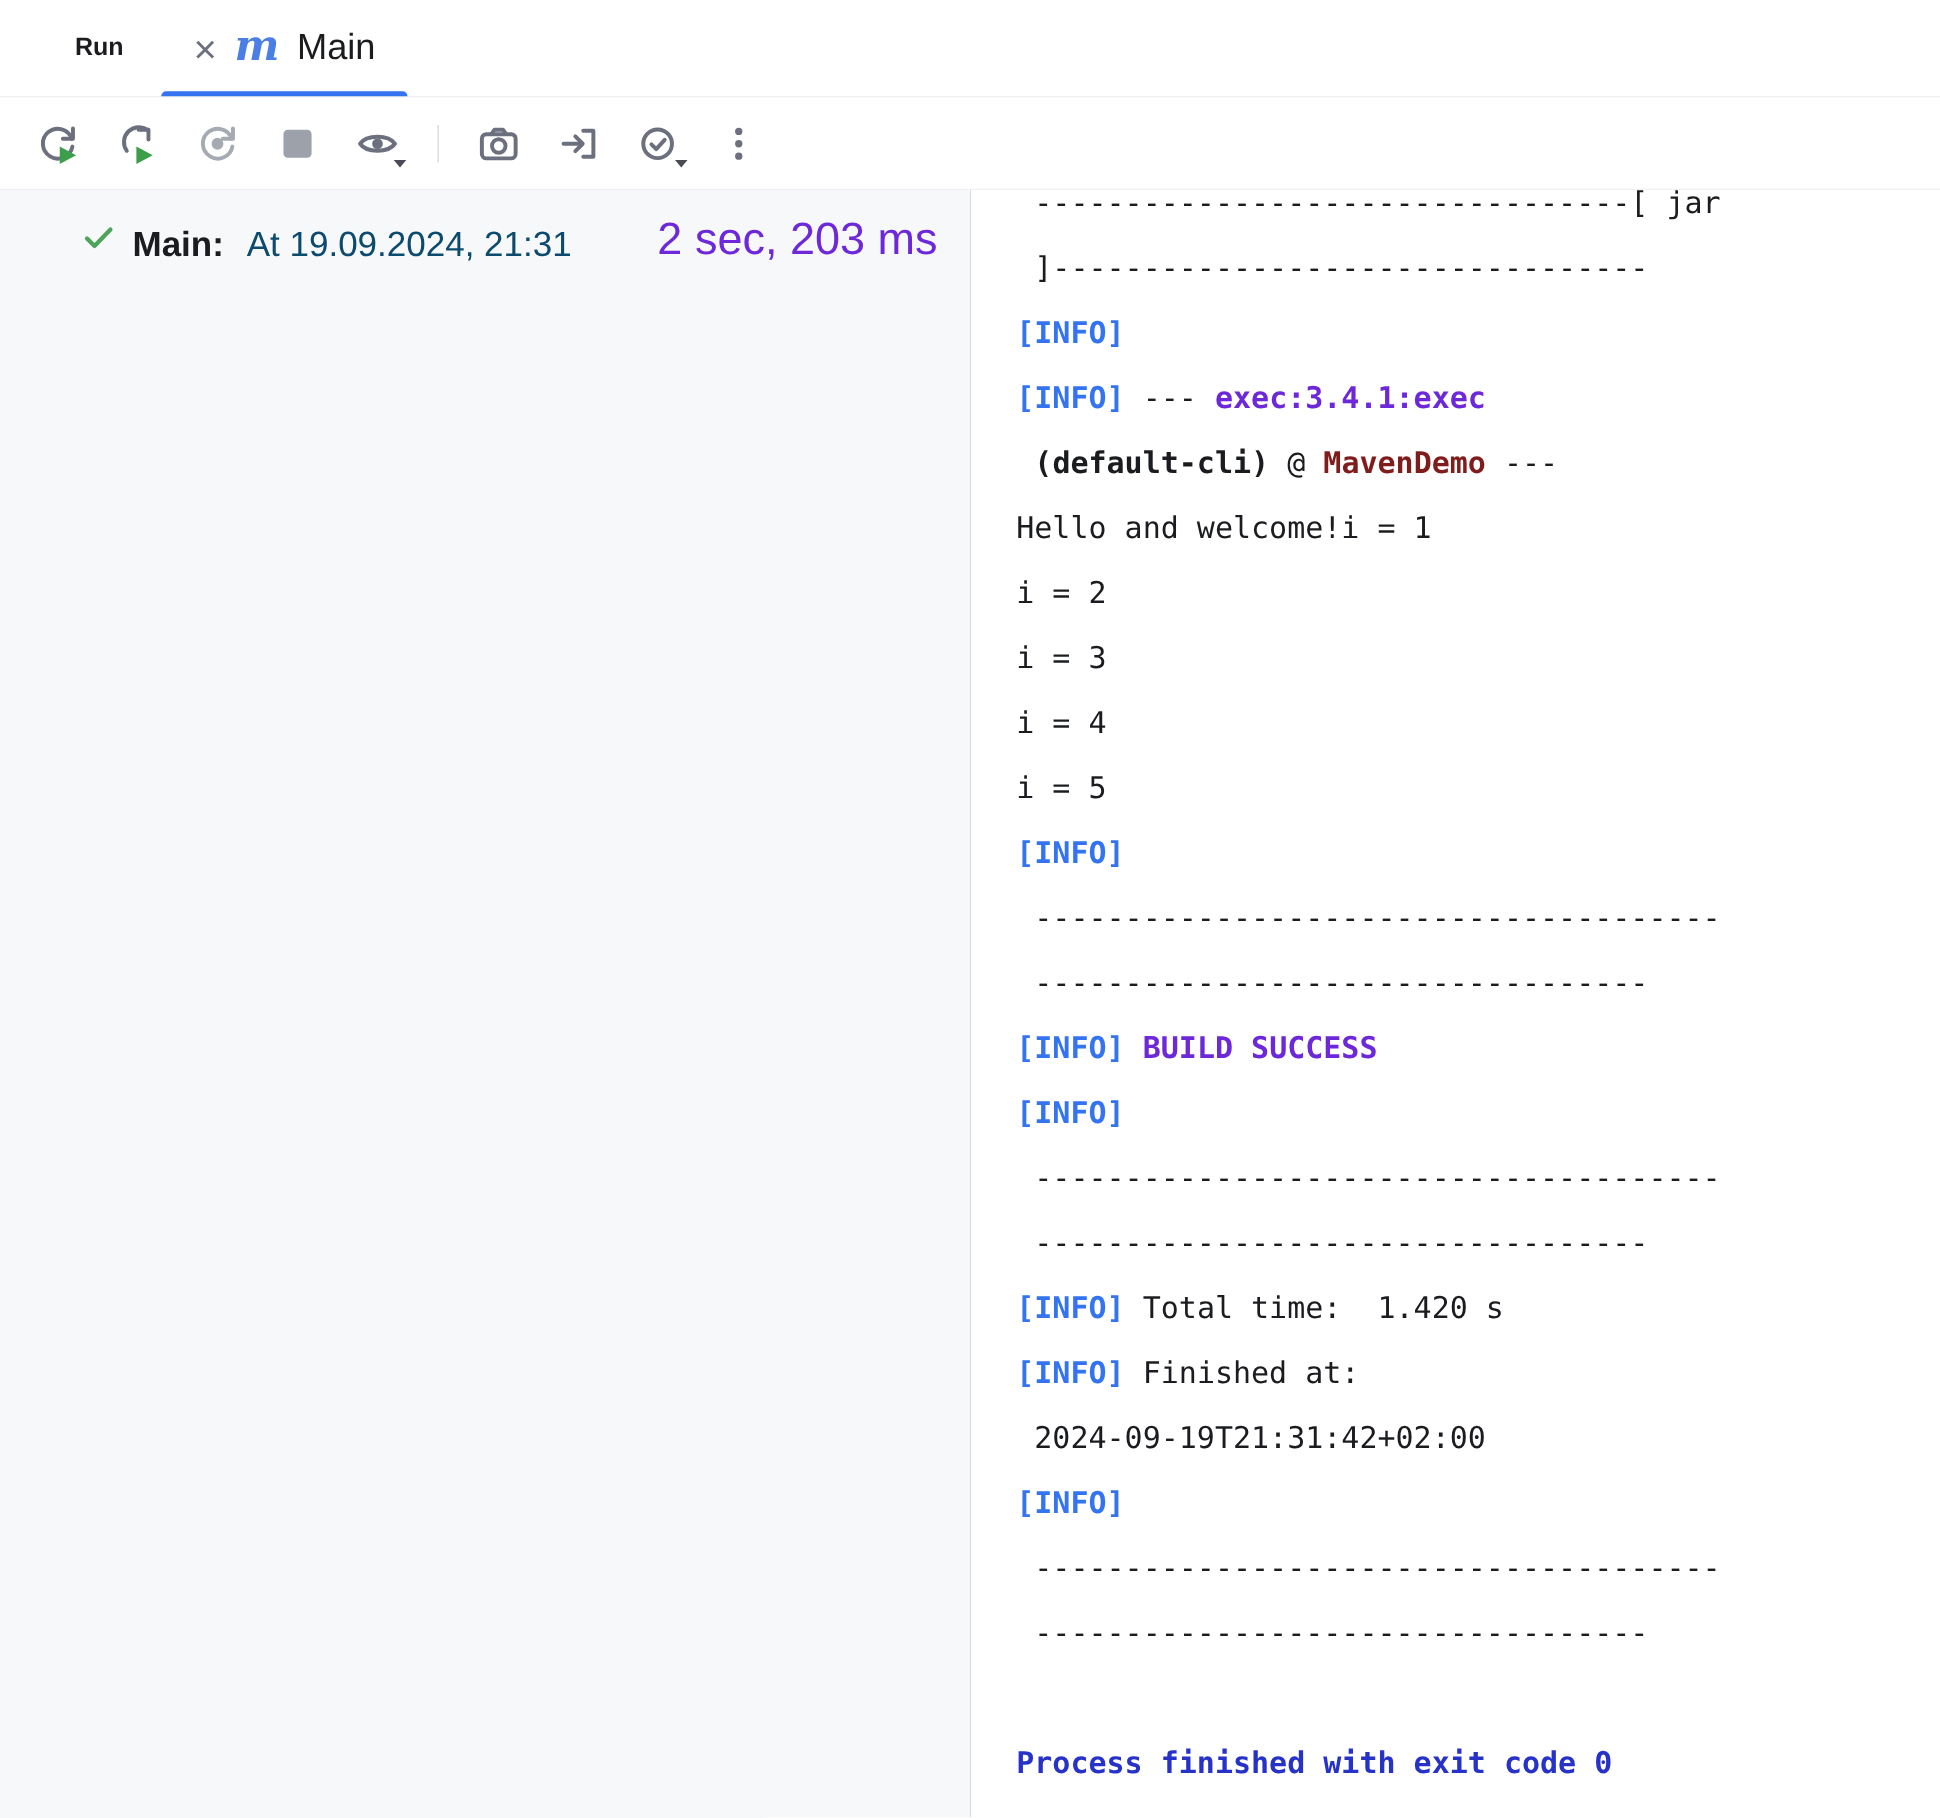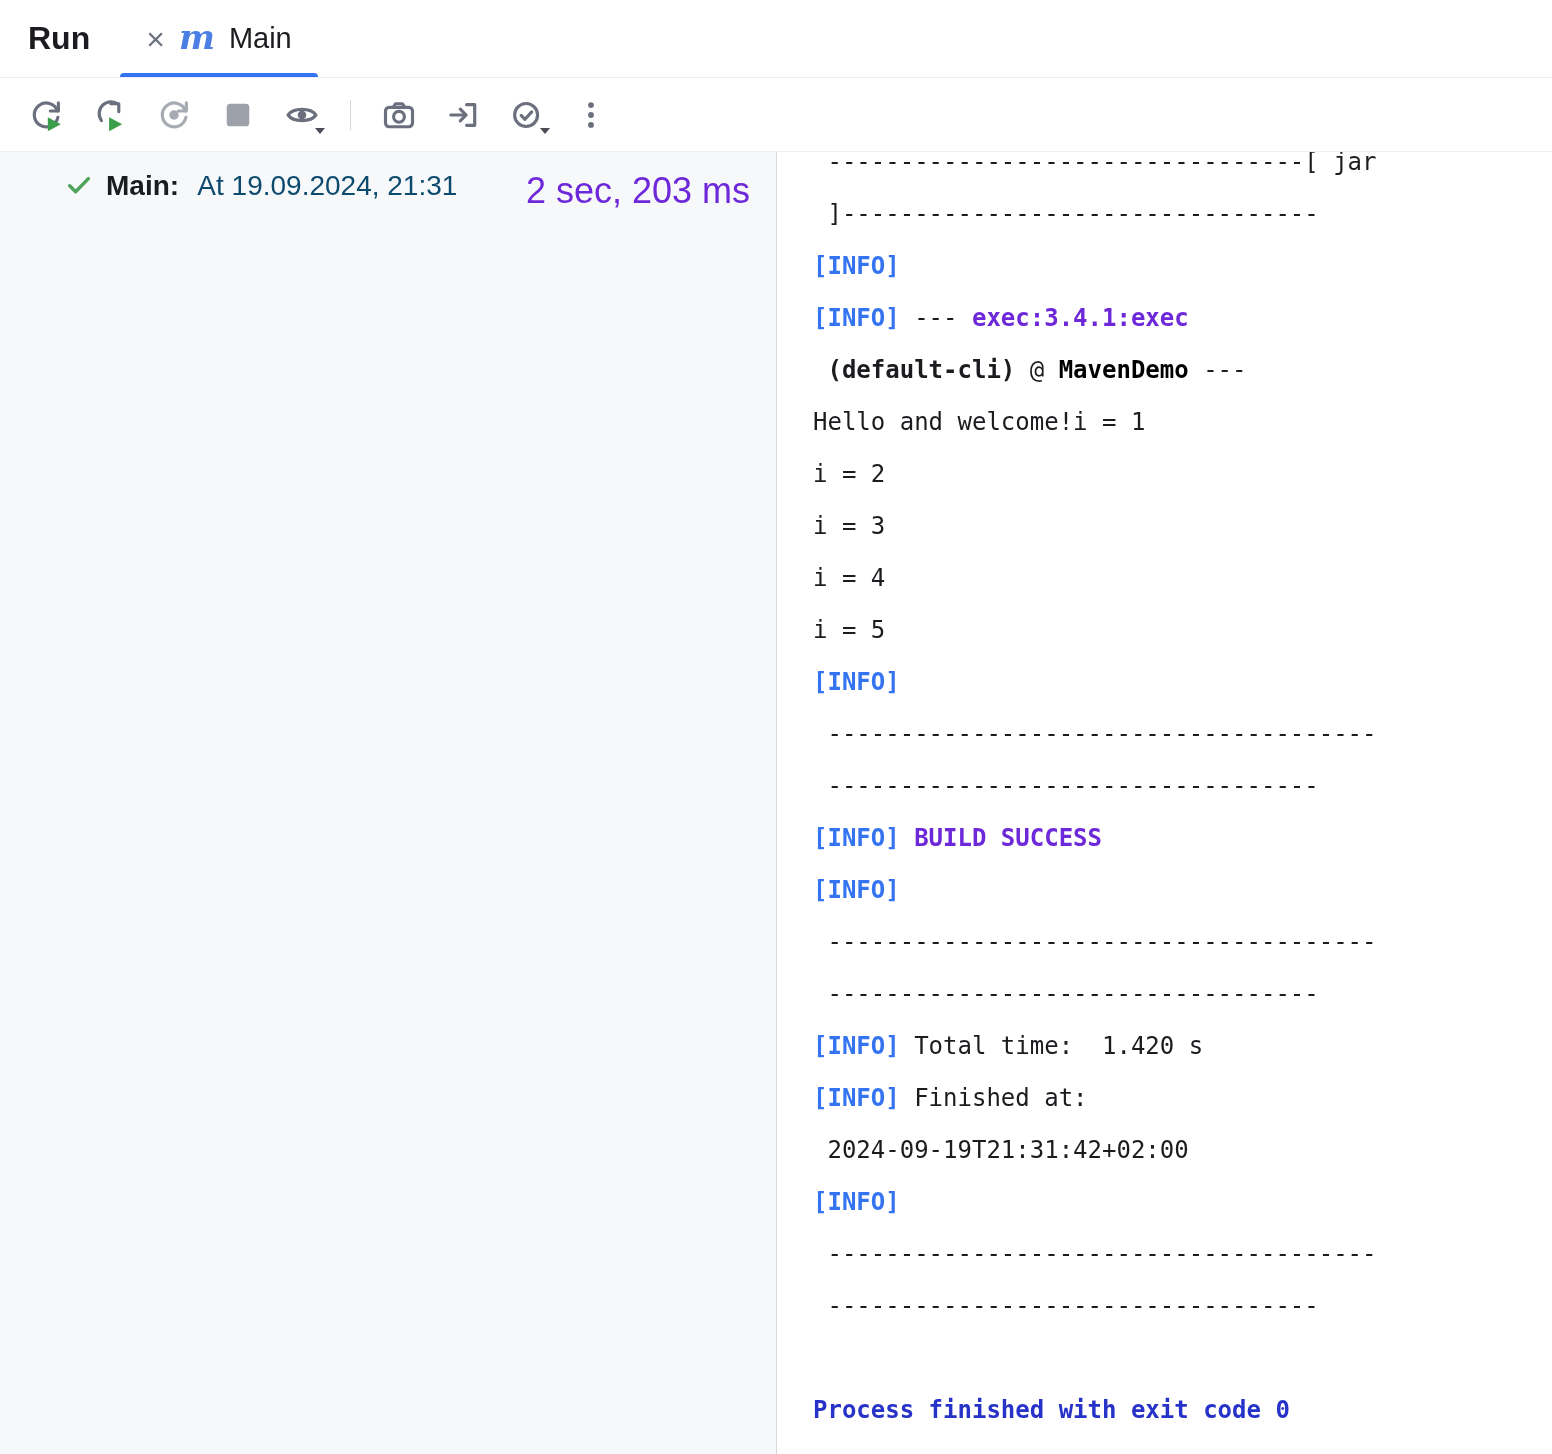--- a/index.html
+++ b/index.html
@@ -1,21 +1,21 @@
 <!DOCTYPE html>
 <html><head>
 <meta charset="utf-8">
 <style>
   * { margin:0; padding:0; box-sizing:border-box; }
   html,body { width:1552px; height:1454px; overflow:hidden; background:#FFFFFF;
               font-family:"Liberation Sans", sans-serif; color:#1B1C1F; }
 
   
   .tabbar { height:78px; display:flex; align-items:stretch; border-bottom:1px solid #EBECF0; background:#FFFFFF; }
-  .tool-title { font-weight:700; font-size:32px; display:flex; align-items:center; padding:0 28px 0 28px; }
+  .tool-title { font-weight:700; font-size:20px; display:flex; align-items:center; padding:0 28px 0 28px;margin-left:32px; }
   .tab { position:relative; display:flex; align-items:center; gap:14px; padding:0 28px; cursor:default; }
   .tab-close { color:#6C707E; font-size:32px; line-height:1; }
   .tab-maven { color:#4C7FE6; font-style:italic; font-weight:700; font-size:34px;
                font-family:"DejaVu Serif", serif; line-height:1; padding-bottom:4px; }
   .tab-label { font-size:29px; color:#1B1C1F; }
   .tab-underline { position:absolute; left:2px; right:2px; bottom:0; height:4px; background:#3574F0; border-radius:4px 4px 0 0; }
 
   
   .toolbar { height:74px; display:flex; align-items:center; gap:16px; padding-left:22px;
              background:#FFFFFF; border-bottom:1px solid #EFF0F3; }
@@ -23,35 +23,35 @@
               border:none; background:transparent; border-radius:8px; }
   .icon-btn svg { display:block; }
   .has-dd::after { content:""; position:absolute; right:1px; bottom:5px; width:0; height:0;
                    border-left:5px solid transparent; border-right:5px solid transparent; border-top:6px solid #494C54; }
   .toolbar-sep { width:1px; height:30px; background:#D3D5DB; margin:0 8px; }
 
   
   .main { display:flex; height:1302px; }
   .left-panel { width:776px; background:#F7F8FA; position:relative; }
   .splitter { width:1px; background:#D8DAE0; }
-  .run-item { display:flex; align-items:flex-start; gap:12px; padding:18px 26px 0 64px; font-size:28px; }
+  .run-item { display:flex; align-items:flex-end; gap:12px; padding:18px 26px 0 64px; font-size:28px; }
   .run-check { flex:0 0 auto; }
   .run-name { font-weight:700; color:#1B1C1F; white-space:pre; }
   .run-time { color:#0c4a6e; white-space:pre; }
   .run-duration { margin-left:auto; color:#6d28d9; font-size:36px; white-space:pre; }
 
   
   .console { flex:1; background:#FFFFFF; overflow:hidden; padding-left:36px; }
   .console-inner { margin-top:-16px; }
   .console-line { font-family:"DejaVu Sans Mono","Liberation Mono", monospace;
                   font-size:24px; line-height:52px; min-height:52px; white-space:pre; color:#1B1C1F; }
   .seg-plain { color:#1B1C1F; }
   .seg-info  { color:#3574F0; font-weight:700; }
   .seg-green { color:#6d28d9; font-weight:700; }
-  .seg-teal  { color:#000000; font-weight:700; }
+  .seg-teal  { color:#7f1d1d; font-weight:700; }
   .seg-bold  { color:#1B1C1F; font-weight:700; }
   .seg-sys   { color:#2632C8; font-weight:700; }
 </style>
 </head>
 <body>
 
 <div class="tabbar">
   <div class="tool-title">Run</div>
   <div class="tab">
     <span class="tab-close">×</span>

